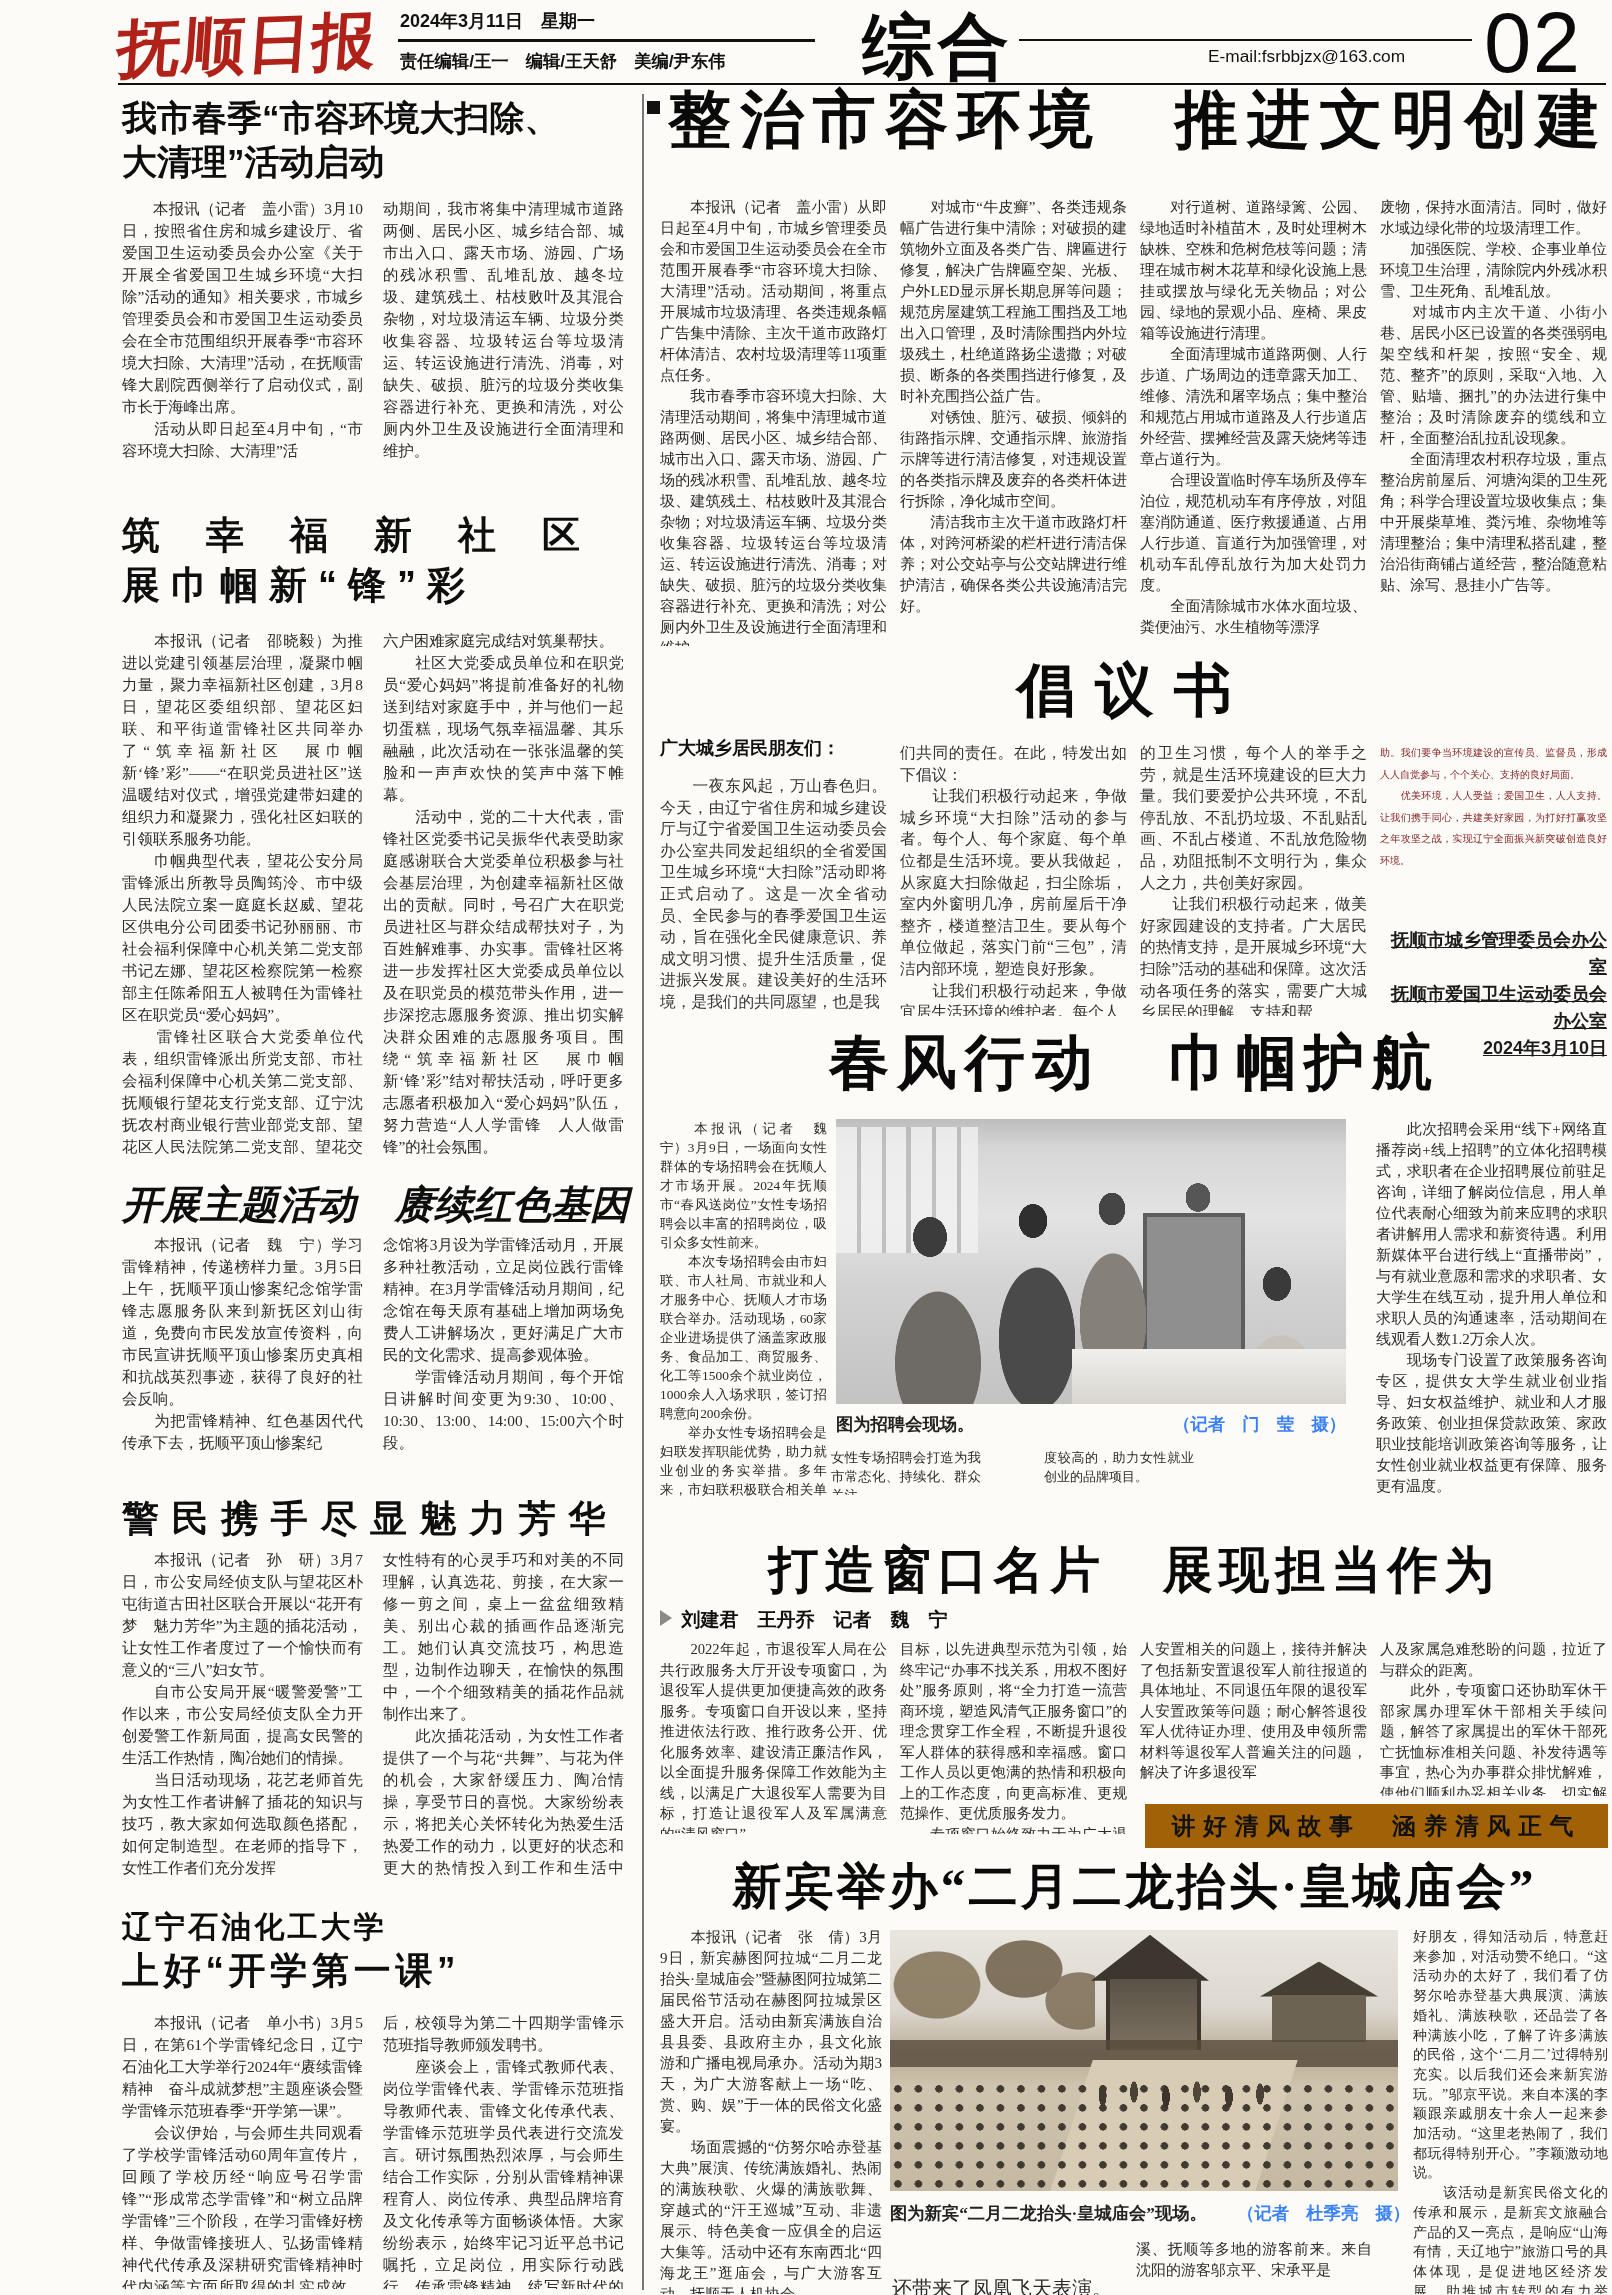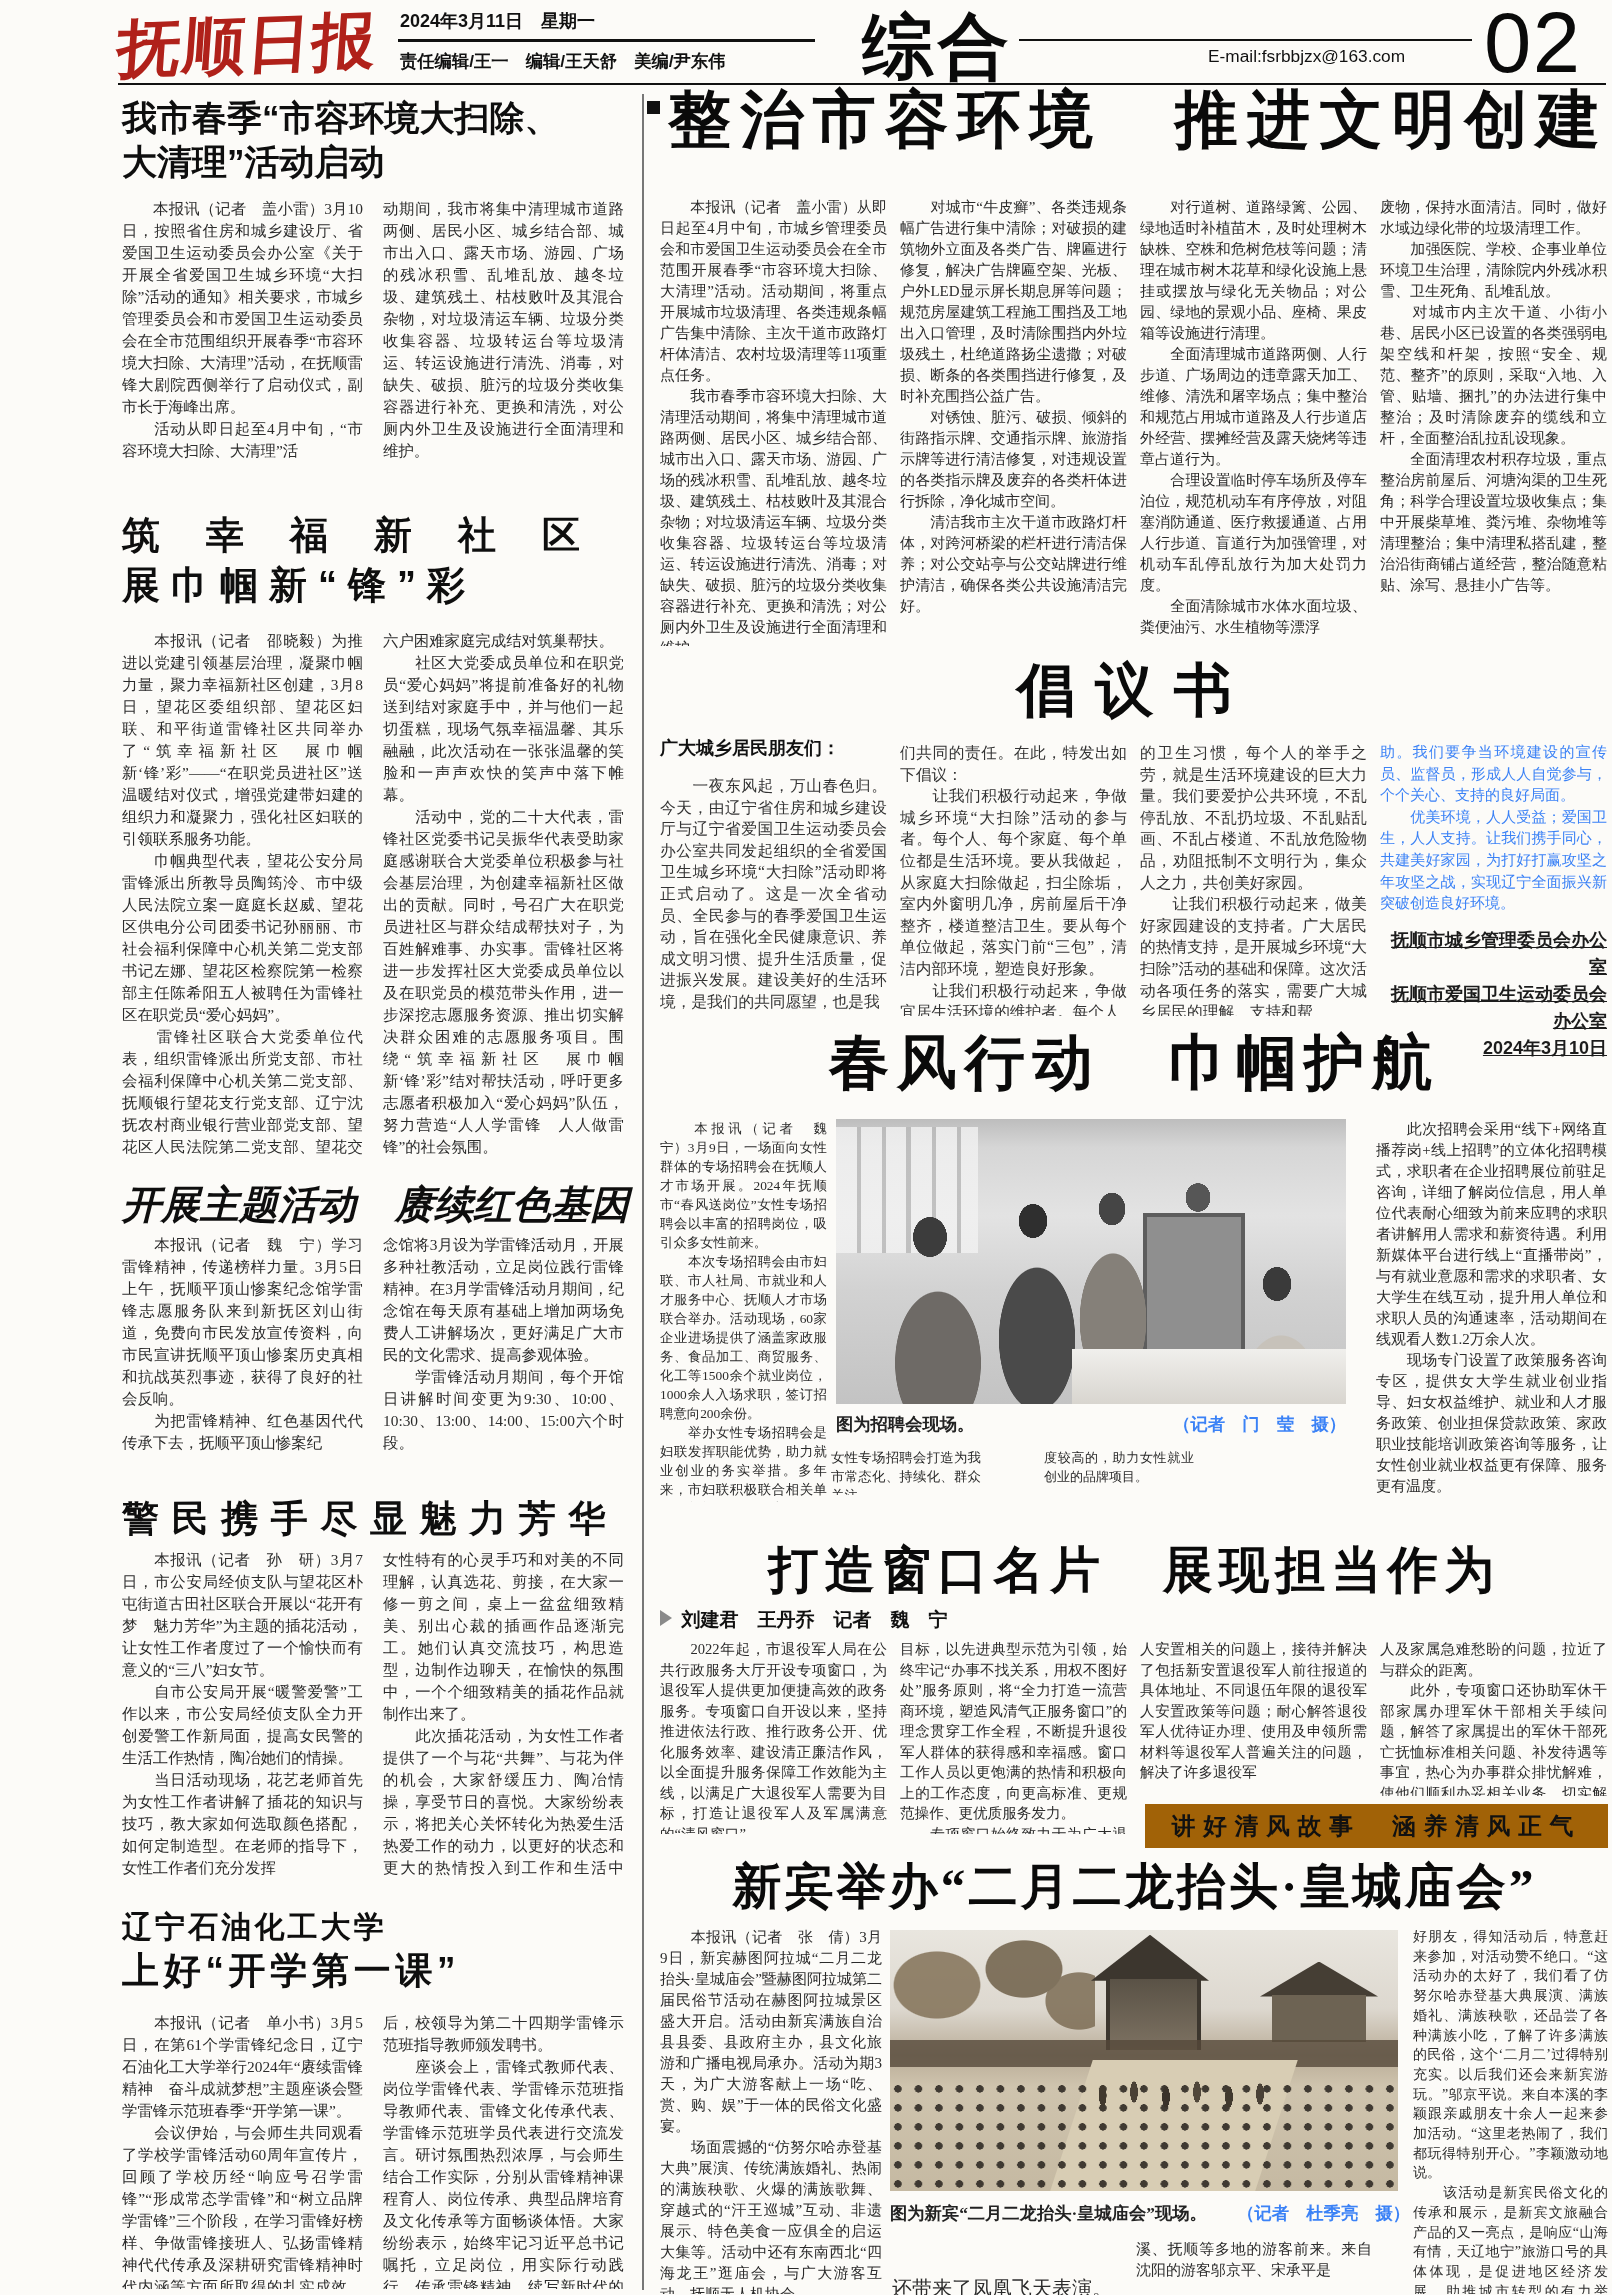--- a/index.html
+++ b/index.html
@@ -94,21 +94,21 @@
 　　加强医院、学校、企事业单位环境卫生治理，清除院内外残冰积雪、卫生死角、乱堆乱放。
 　　对城市内主次干道、小街小巷、居民小区已设置的各类强弱电架空线和杆架，按照“安全、规范、整齐”的原则，采取“入地、入管、贴墙、捆扎”的办法进行集中整治；及时清除废弃的缆线和立杆，全面整治乱拉乱设现象。
 　　全面清理农村积存垃圾，重点整治房前屋后、河塘沟渠的卫生死角；科学合理设置垃圾收集点；集中开展柴草堆、粪污堆、杂物堆等清理整治；集中清理私搭乱建，整治沿街商铺占道经营，整治随意粘贴、涂写、悬挂小广告等。</div>
   <div class="abs sans" style="left:660px;top:736px;font-size:18px;font-weight:bold;color:#111;">广大城乡居民朋友们：</div>
   <div class="abs just body-text" style="left:660px;top:775px;width:227px;height:240px;font-size:15.7px;line-height:21.6px;color:#333;">　　一夜东风起，万山春色归。今天，由辽宁省住房和城乡建设厅与辽宁省爱国卫生运动委员会办公室共同发起组织的全省爱国卫生城乡环境“大扫除”活动即将正式启动了。这是一次全省动员、全民参与的春季爱国卫生运动，旨在强化全民健康意识、养成文明习惯、提升生活质量，促进振兴发展。建设美好的生活环境，是我们的共同愿望，也是我</div>
   <div class="abs just body-text" style="left:900px;top:742px;width:227px;height:274px;font-size:15.7px;line-height:21.6px;color:#333;">们共同的责任。在此，特发出如下倡议：
 　　让我们积极行动起来，争做城乡环境“大扫除”活动的参与者。每个人、每个家庭、每个单位都是生活环境。要从我做起，从家庭大扫除做起，扫尘除垢，室内外窗明几净，房前屋后干净整齐，楼道整洁卫生。要从每个单位做起，落实门前“三包”，清洁内部环境，塑造良好形象。
 　　让我们积极行动起来，争做宜居生活环境的维护者。每个人</div>
   <div class="abs just body-text" style="left:1140px;top:742px;width:227px;height:274px;font-size:15.7px;line-height:21.6px;color:#333;">的卫生习惯，每个人的举手之劳，就是生活环境建设的巨大力量。我们要爱护公共环境，不乱停乱放、不乱扔垃圾、不乱贴乱画、不乱占楼道、不乱放危险物品，劝阻抵制不文明行为，集众人之力，共创美好家园。
 　　让我们积极行动起来，做美好家园建设的支持者。广大居民的热情支持，是开展城乡环境“大扫除”活动的基础和保障。这次活动各项任务的落实，需要广大城乡居民的理解、支持和帮</div>
-  <div class="abs just body-text" style="left:1380px;top:742px;width:227px;height:181px;font-size:15px;line-height:21.6px;color:#3b82f6;">助。我们要争当环境建设的宣传员、监督员，形成人人自觉参与，个个关心、支持的良好局面。
+  <div class="abs just body-text" style="left:1380px;top:742px;width:227px;height:181px;font-size:10px;line-height:21.6px;color:#7f1d1d;">助。我们要争当环境建设的宣传员、监督员，形成人人自觉参与，个个关心、支持的良好局面。
 　　优美环境，人人受益；爱国卫生，人人支持。让我们携手同心，共建美好家园，为打好打赢攻坚之年攻坚之战，实现辽宁全面振兴新突破创造良好环境。</div>
   <div class="abs sig" style="left:1380px;top:927px;width:227px;">抚顺市城乡管理委员会办公室
 抚顺市爱国卫生运动委员会办公室
 2024年3月10日</div>
 
   <div class="abs big-head" style="left:660px;top:1023px;width:949px;font-size:60px;letter-spacing:7.9px;">春风行动　巾帼护航</div>
   <div class="abs just body-text" style="left:660px;top:1119px;width:167px;height:383px;font-size:13.4px;line-height:19px;">　　本报讯（记者　魏　宁）3月9日，一场面向女性群体的专场招聘会在抚顺人才市场开展。2024年抚顺市“春风送岗位”女性专场招聘会以丰富的招聘岗位，吸引众多女性前来。
 　　本次专场招聘会由市妇联、市人社局、市就业和人才服务中心、抚顺人才市场联合举办。活动现场，60家企业进场提供了涵盖家政服务、食品加工、商贸服务、化工等1500余个就业岗位，1000余人入场求职，签订招聘意向200余份。
 　　举办女性专场招聘会是妇联发挥职能优势，助力就业创业的务实举措。多年来，市妇联积极联合相关单位和部门，不断丰富岗位种类、拓展宣传渠道，将</div>
 

